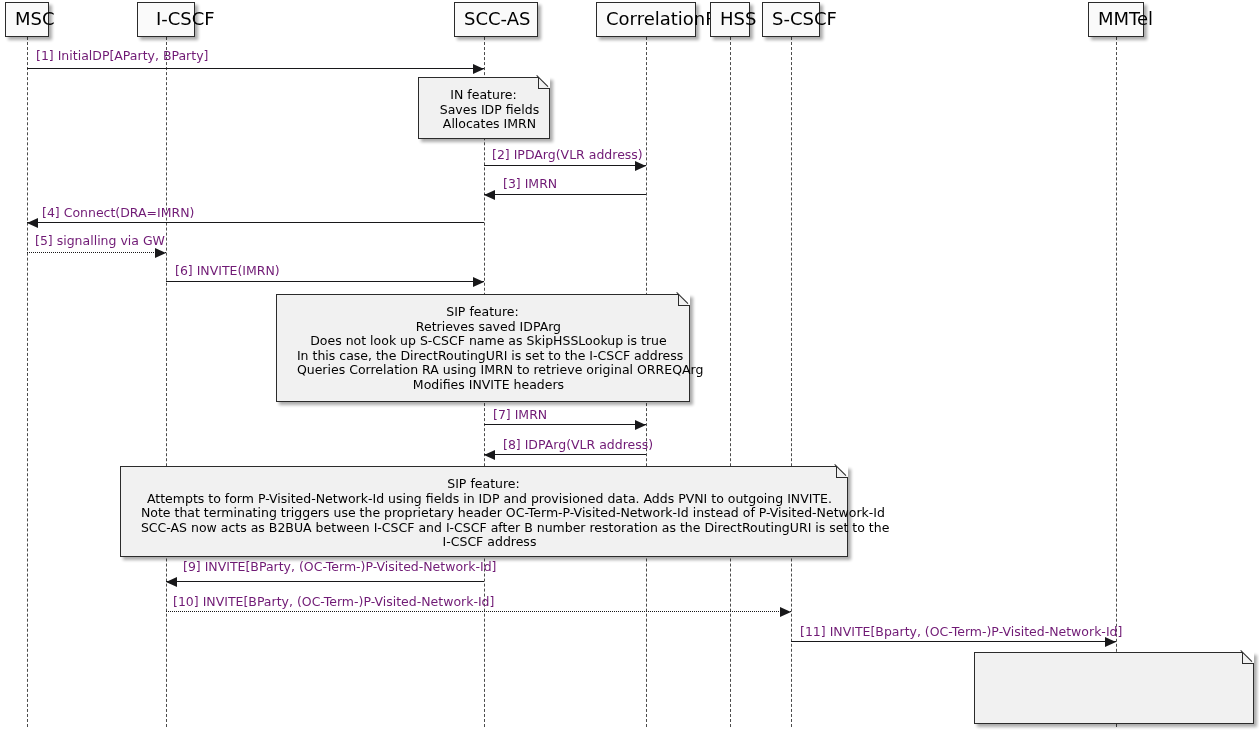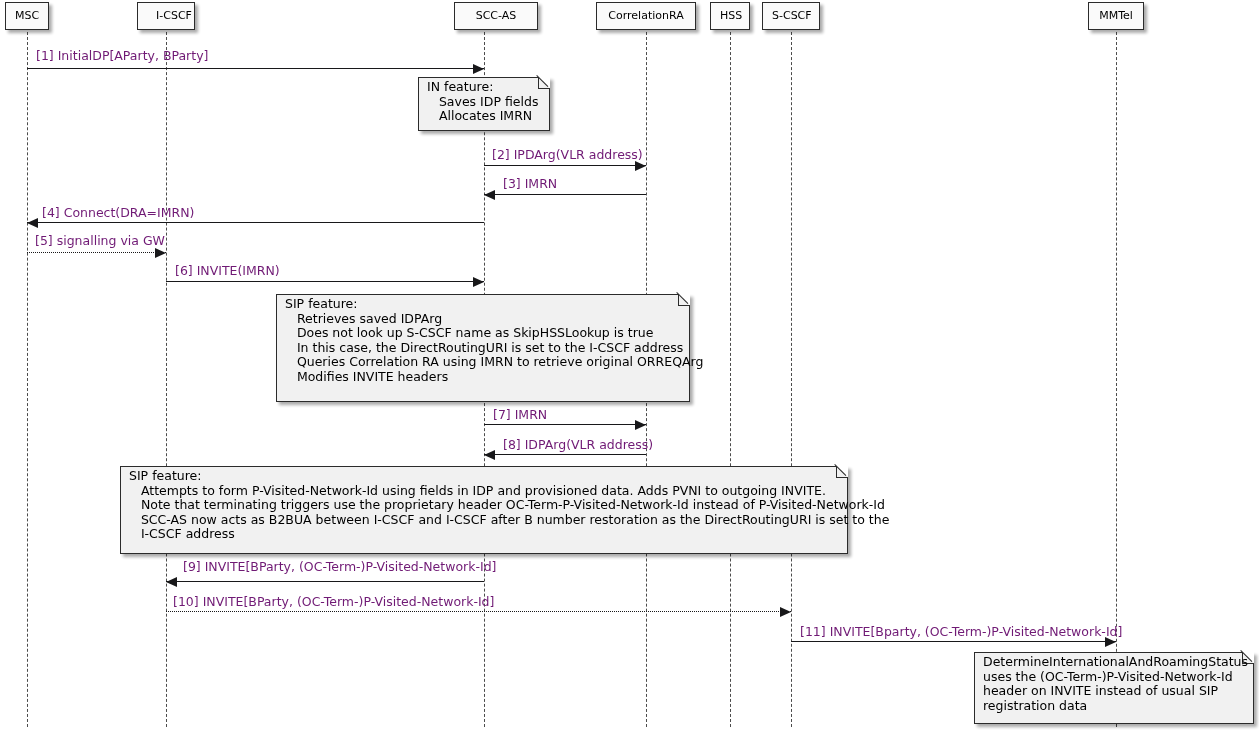--- a/index.html
+++ b/index.html
@@ -18,21 +18,21 @@
     overflow: hidden;
   }
 
   
   .participant {
     position: absolute;
     box-sizing: border-box;
     background: #fafafa;
     border: 1.5px solid #2b2b2b;
     color: #000000;
-    font-size: 11px;
+    font-size: 18px;
     line-height: 1;
     text-align: center;
     padding: 7px 9px 8px 9px;
     white-space: nowrap;
     box-shadow: 3px 3px 3px rgba(0,0,0,0.33);
   }
 
   
   .lifeline {
     position: absolute;
@@ -74,23 +74,24 @@
 
   
   .note {
     position: absolute;
     box-sizing: border-box;
     background: #f1f1f1;
     border: 1.3px solid #2b2b2b;
     color: #000000;
     font-size: 12.5px;
     line-height: 14.5px;
-    padding: 2px 9px 6px 8px;
+    padding: 10px 9px 6px 8px;
     white-space: pre;
     box-shadow: 3px 3px 3px rgba(0,0,0,0.33);
+    text-align: center;
   }
   .note .fold {
     position: absolute;
     top: -1px;
     right: -1px;
     width: 11px;
     height: 11px;
     background: #f1f1f1;
     border-left: 1.3px solid #2b2b2b;
     border-bottom: 1.3px solid #2b2b2b;
@@ -180,17 +181,14 @@
    Retrieves saved IDPArg
    Does not look up S-CSCF name as SkipHSSLookup is true
    In this case, the DirectRoutingURI is set to the I-CSCF address
    Queries Correlation RA using IMRN to retrieve original ORREQArg
    Modifies INVITE headers</div></div>
     <div class="note" style="left: 120px; top: 466px; width: 728px; min-height: 88px;"><div class="fold"></div><div class="note-body">SIP feature:
    Attempts to form P-Visited-Network-Id using fields in IDP and provisioned data. Adds PVNI to outgoing INVITE.
    Note that terminating triggers use the proprietary header OC-Term-P-Visited-Network-Id instead of P-Visited-Network-Id
    SCC-AS now acts as B2BUA between I-CSCF and I-CSCF after B number restoration as the DirectRoutingURI is set to the
    I-CSCF address</div></div>
-    <div class="note" style="left: 974px; top: 652px; width: 280px; min-height: 72px;"><div class="fold"></div><div class="note-body">DetermineInternationalAndRoamingStatus
-uses the (OC-Term-)P-Visited-Network-Id
-header on INVITE instead of usual SIP
-registration data</div></div>
+    <div class="note" style="left: 974px; top: 652px; width: 280px; min-height: 72px;"><div class="fold"></div></div>
   </div>
 
 </body></html>

